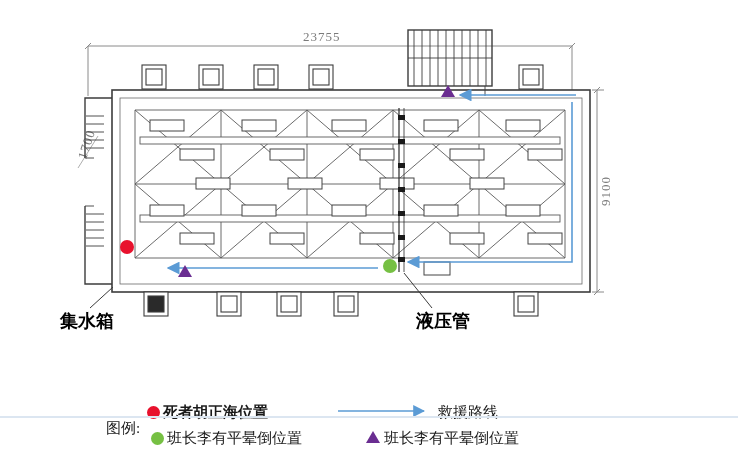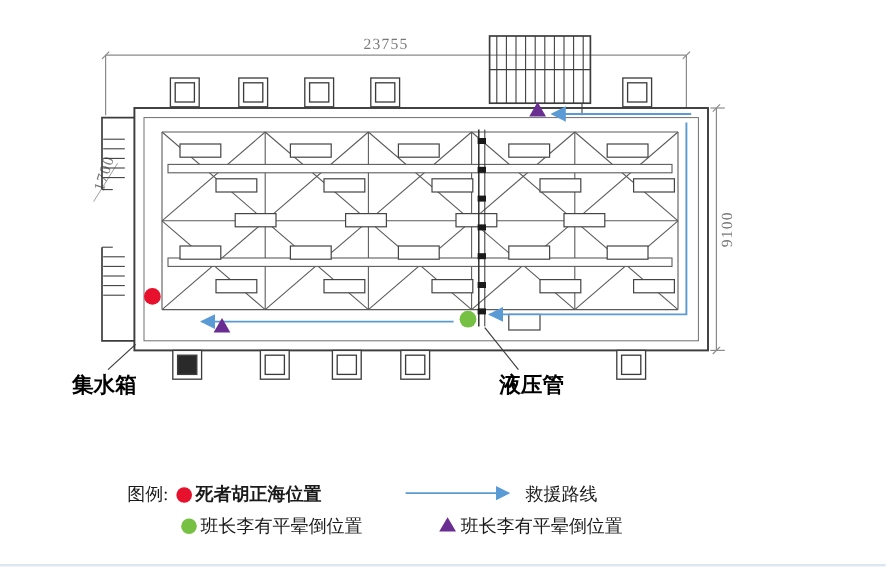--- a/index.html
+++ b/index.html
@@ -1,18 +1,18 @@
 <!DOCTYPE html>
 <html><head>
 <meta charset="utf-8">
 <style>
   *{margin:0;padding:0;box-sizing:border-box}
   html,body{background:#ffffff}
   body{width:738px;height:474px;overflow:hidden;font-family:"Liberation Serif",serif}
-  .page{position:relative;width:738px;height:472px;background:#fff}
+  .page{position:relative;width:738px;height:418px;background:#fff}
   .page::after{content:"";position:absolute;left:0;right:0;bottom:0;height:2px;background:#dce6f1}
   svg.plan{position:absolute;left:0;top:0}
   svg text{font-family:"Liberation Serif",serif}
   .dim-text{fill:#7a7a7a;font-size:13px;letter-spacing:1px}
   .plan-label{fill:#000;font-size:18px;font-weight:bold}
   .legend-text{position:absolute;font-size:15px;color:#1a1a1a;white-space:nowrap}
   .legend-title{font-size:15px;color:#1a1a1a}
   .dot{position:absolute;width:13px;height:13px;border-radius:50%}
   .tri{position:absolute;width:0;height:0;border-left:7px solid transparent;border-right:7px solid transparent}
   .arrow-svg{position:absolute}
@@ -198,21 +198,21 @@
 
     <g>
       <line x1="90" y1="308" x2="113" y2="287" stroke="#3c3c3c" stroke-width="1"></line>
       <line x1="432" y1="308" x2="404" y2="273" stroke="#3c3c3c" stroke-width="1"></line>
       <text class="plan-label" x="60" y="327">集水箱</text>
       <text class="plan-label" x="416" y="327">液压管</text>
     </g>
   </svg>
 
   <div>
-    <span class="legend-title legend-text" style="left:106px;top:403px;">图例:</span>
+    <span class="legend-title legend-text" style="left:106px;top:419px;">图例:</span>
 
     <span class="dot" style="left:147px;top:406px;background:#e8112d;"></span>
     <span class="legend-text" style="left:163px;top:403px;font-weight:bold;">死者胡正海位置</span>
 
     <svg class="arrow-svg" style="left:336px;top:405px;" width="100" height="12">
       <defs>
         <marker id="arrowhead2" viewBox="0 0 10 10" refX="9" refY="5" markerWidth="8" markerHeight="8" orient="auto">
           <path d="M0,0 L10,5 L0,10 Z" fill="#5b9bd5"></path>
         </marker>
       </defs>

